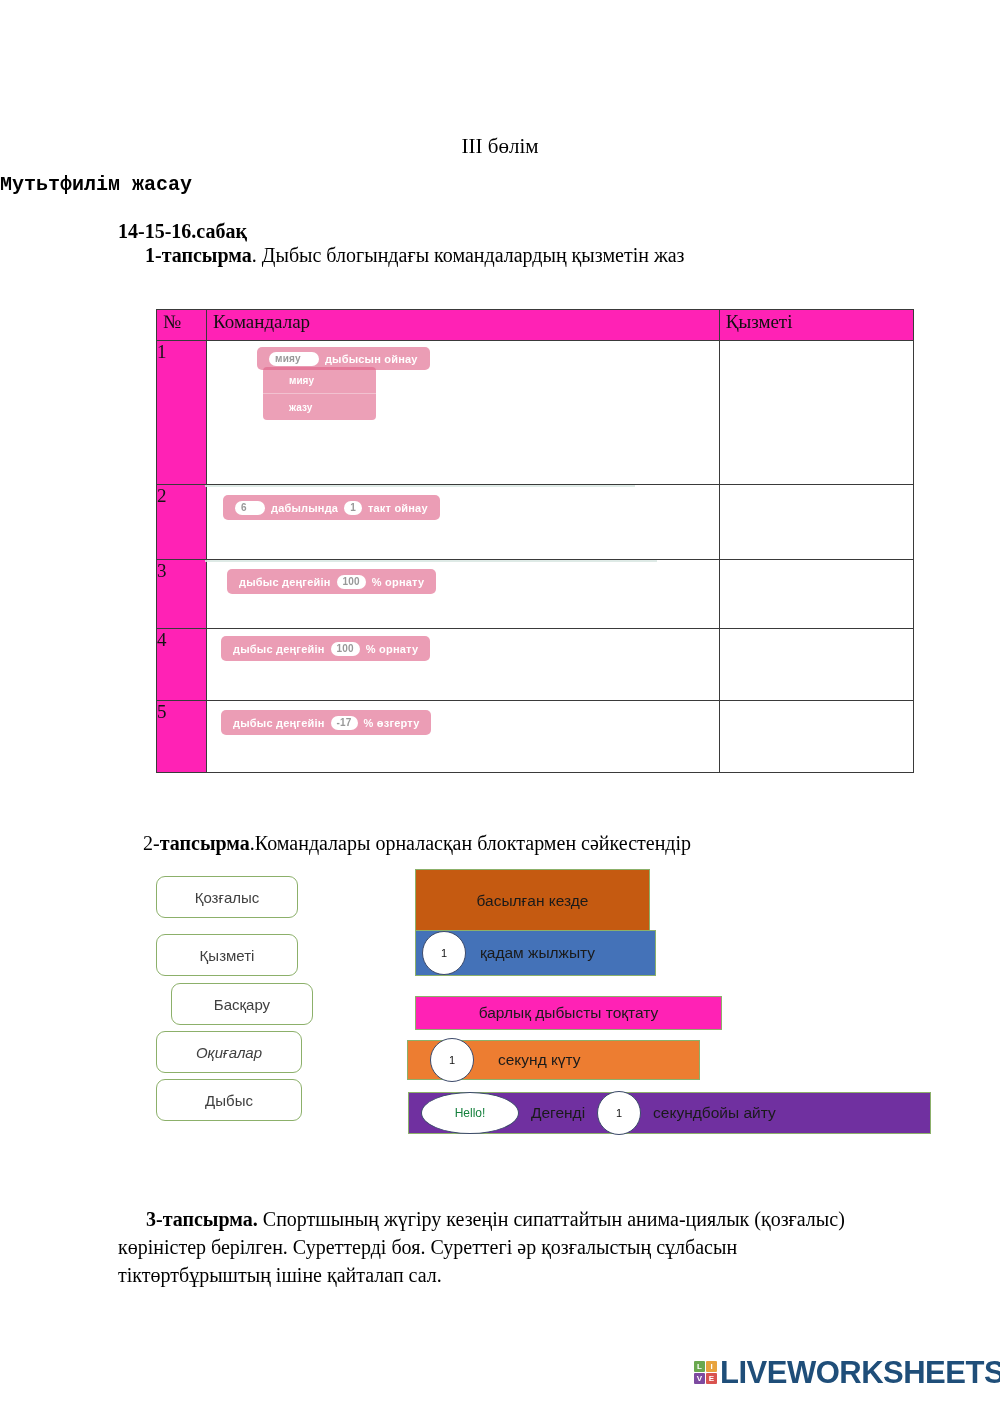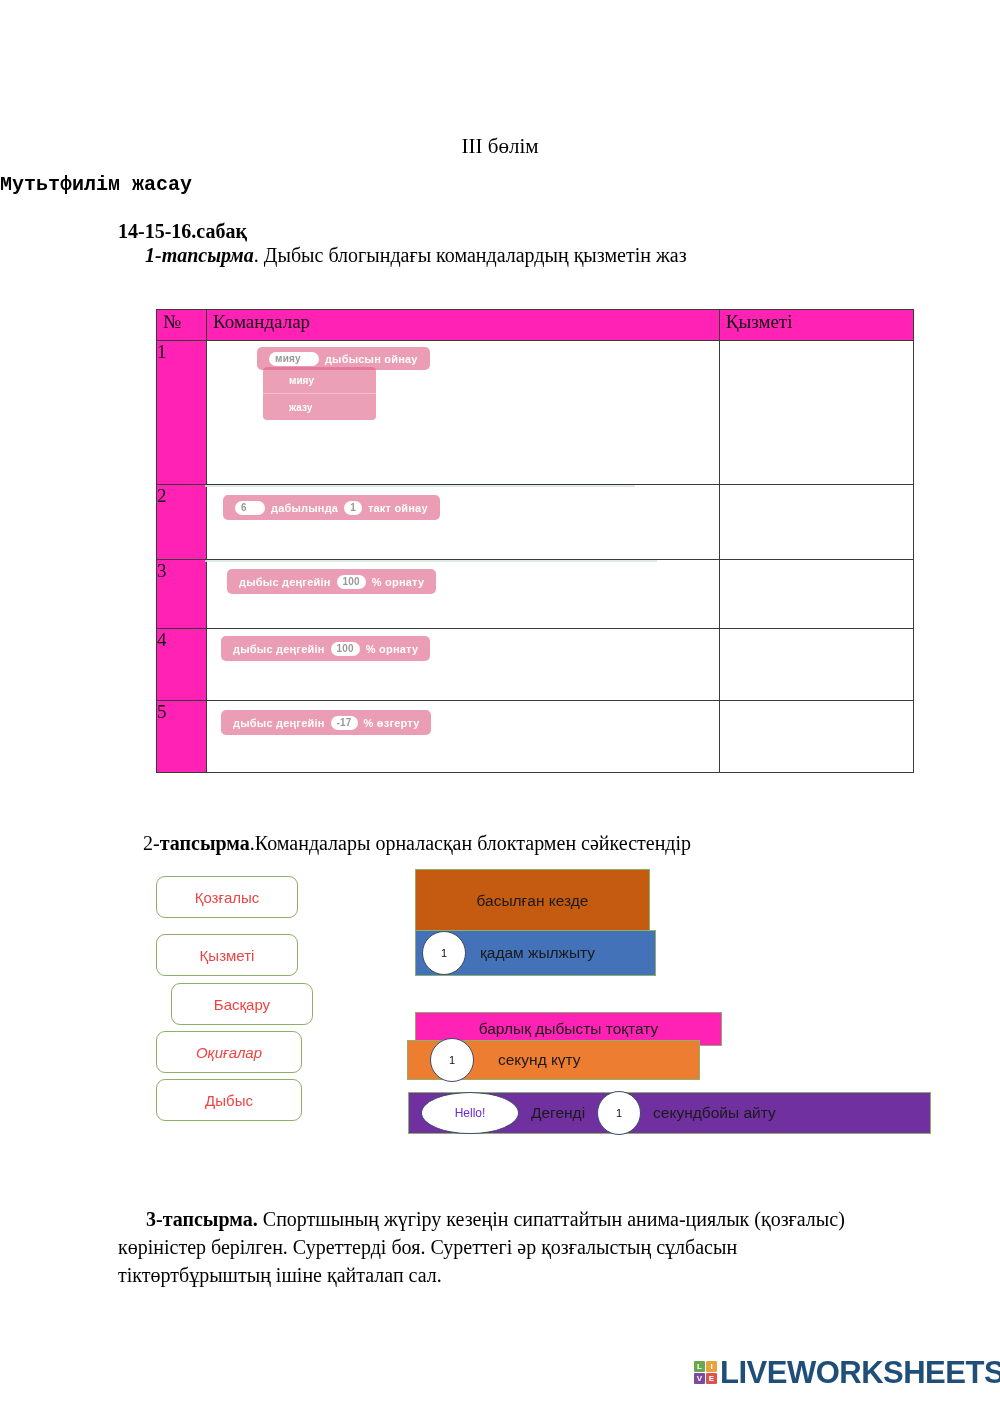--- a/index.html
+++ b/index.html
@@ -47,21 +47,21 @@
     font-weight: 700;
   }
   .task1-line {
     position: absolute;
     left: 145px;
     top: 242px;
     font-size: 20px;
     line-height: 26px;
     white-space: nowrap;
   }
-  .task1-line b { font-weight: 700; font-style: italic; }
+  .task1-line b { font-weight: 700; }
 
   
   .cmd-table {
     position: absolute;
     left: 156px;
     top: 309px;
     width: 758px;
     border-collapse: collapse;
     table-layout: fixed;
   }
@@ -176,21 +176,21 @@
   }
   .task2-line b { font-weight: 700; }
 
   .cat-btn {
     position: absolute;
     border: 1.5px solid #8CB06A;
     border-radius: 9px;
     background: #ffffff;
     font-family: "Liberation Sans", sans-serif;
     font-size: 15px;
-    color: #ef4444;
+    color: #404040;
     display: flex;
     align-items: center;
     justify-content: center;
     height: 40px;
   }
 
   .blk {
     position: absolute;
     border: 1.5px solid #8CB06A;
     display: flex;
@@ -216,21 +216,21 @@
   .blk .bubble-wide {
     background: #ffffff;
     border: 1px solid #3c4a6b;
     border-radius: 50%;
     width: 96px;
     height: 40px;
     display: flex;
     align-items: center;
     justify-content: center;
     font-size: 12px;
-    color: #6d28d9;
+    color: #15803d;
     flex: 0 0 auto;
   }
   .blk .btxt { flex: 0 0 auto; }
 
   
   .task3 {
     position: absolute;
     left: 118px;
     top: 1205px;
     width: 770px;
@@ -406,21 +406,21 @@
 
 <div class="blk" style="left:415px; top:869px; width:235px; height:64px; background:#C55A11; justify-content:center;">
   <span class="btxt">басылған кезде</span>
 </div>
 
 <div class="blk" style="left:415px; top:930px; width:241px; height:46px; background:#4472B8; padding-left:6px; gap:14px;">
   <span class="bubble">1</span>
   <span class="btxt">қадам жылжыту</span>
 </div>
 
-<div class="blk" style="left:415px; top:996px; width:307px; height:34px; background:#FF22B5; justify-content:center;margin-top:16px;">
+<div class="blk" style="left:415px; top:996px; width:307px; height:34px; background:#FF22B5; justify-content:center;">
   <span class="btxt">барлық дыбысты тоқтату</span>
 </div>
 
 <div class="blk" style="left:407px; top:1040px; width:293px; height:40px; background:#ED7D31; padding-left:22px; gap:24px;">
   <span class="bubble">1</span>
   <span class="btxt">секунд күту</span>
 </div>
 
 <div class="blk" style="left:408px; top:1092px; width:523px; height:42px; background:#7030A0; padding-left:12px; gap:12px;">
   <span class="bubble-wide">Hello!</span>

